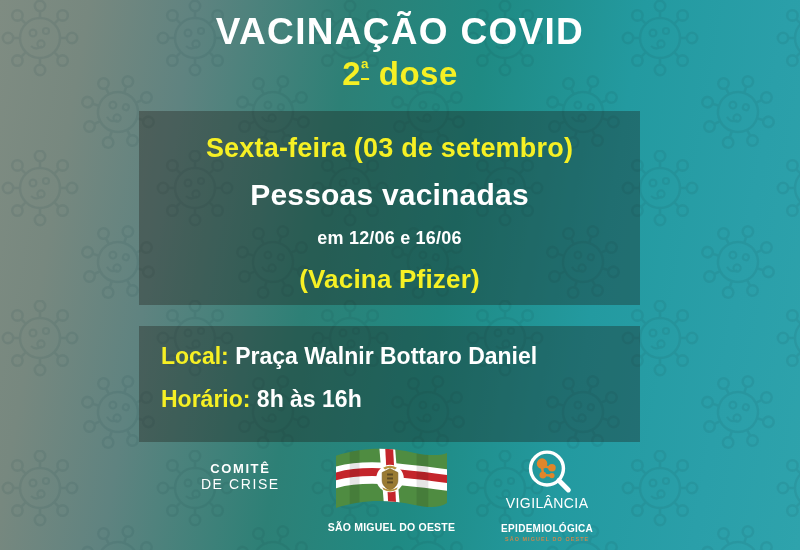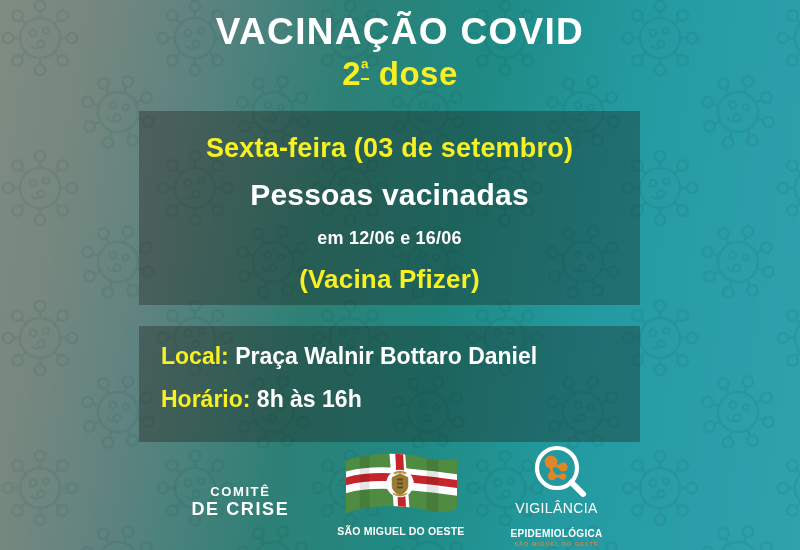--- a/index.html
+++ b/index.html
@@ -104,37 +104,36 @@
   .kv .k { color: #f6f024; }
   .kv .v { color: #ffffff; }
 
   
   .footer {
     position: absolute;
     left: 0; right: 0;
     bottom: 8px;
     height: 96px;
     display: flex;
-    align-items: center;
     justify-content: center;
     gap: 40px;
   }
   .logo { display: flex; flex-direction: column; align-items: center; }
 
   
   #logo-comite {
     color: #ffffff;
     text-align: center;
     line-height: 1.12;
     letter-spacing: 1.6px;
     margin-right: 8px;
     margin-top: 16px;
   }
   #comite-line1 { font-size: 13px; font-weight: bold; }
-  #comite-line2 { font-size: 18px; font-weight: bold; }
+  #comite-line2 { font-size: 14px; font-weight: normal; }
 
   
   #logo-smo { width: 118px; }
   #smo-caption {
     color: #ffffff;
     font-size: 10.5px;
     font-weight: bold;
     letter-spacing: 0.2px;
     margin-top: 2px;
     text-align: center;

